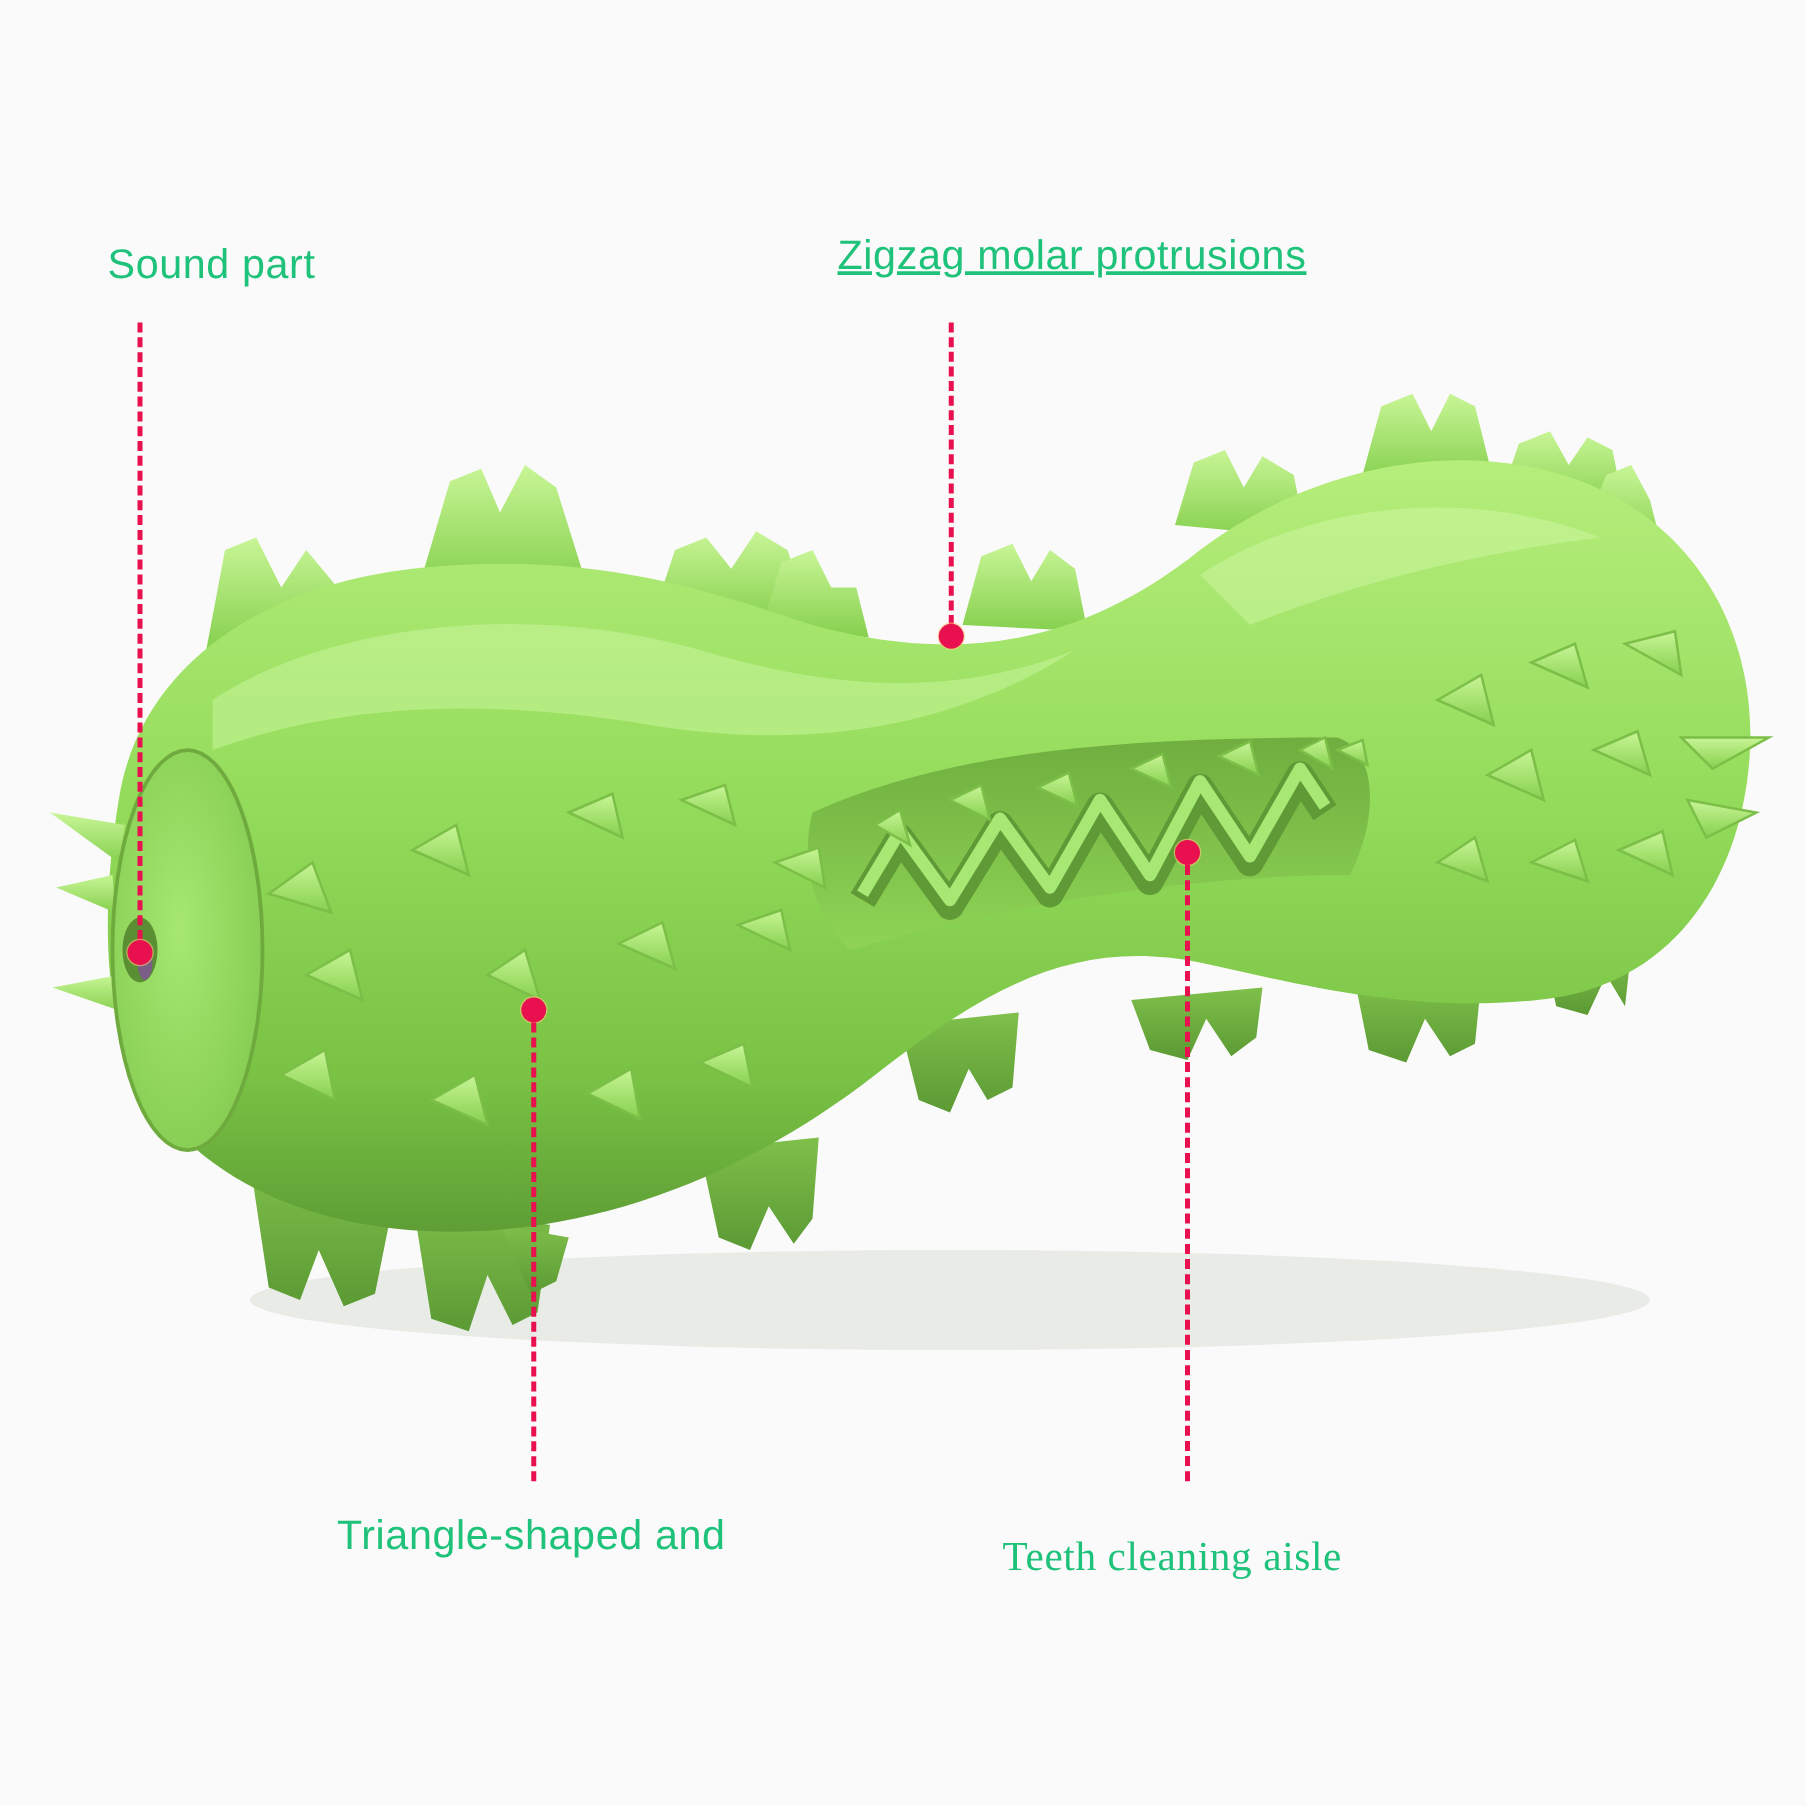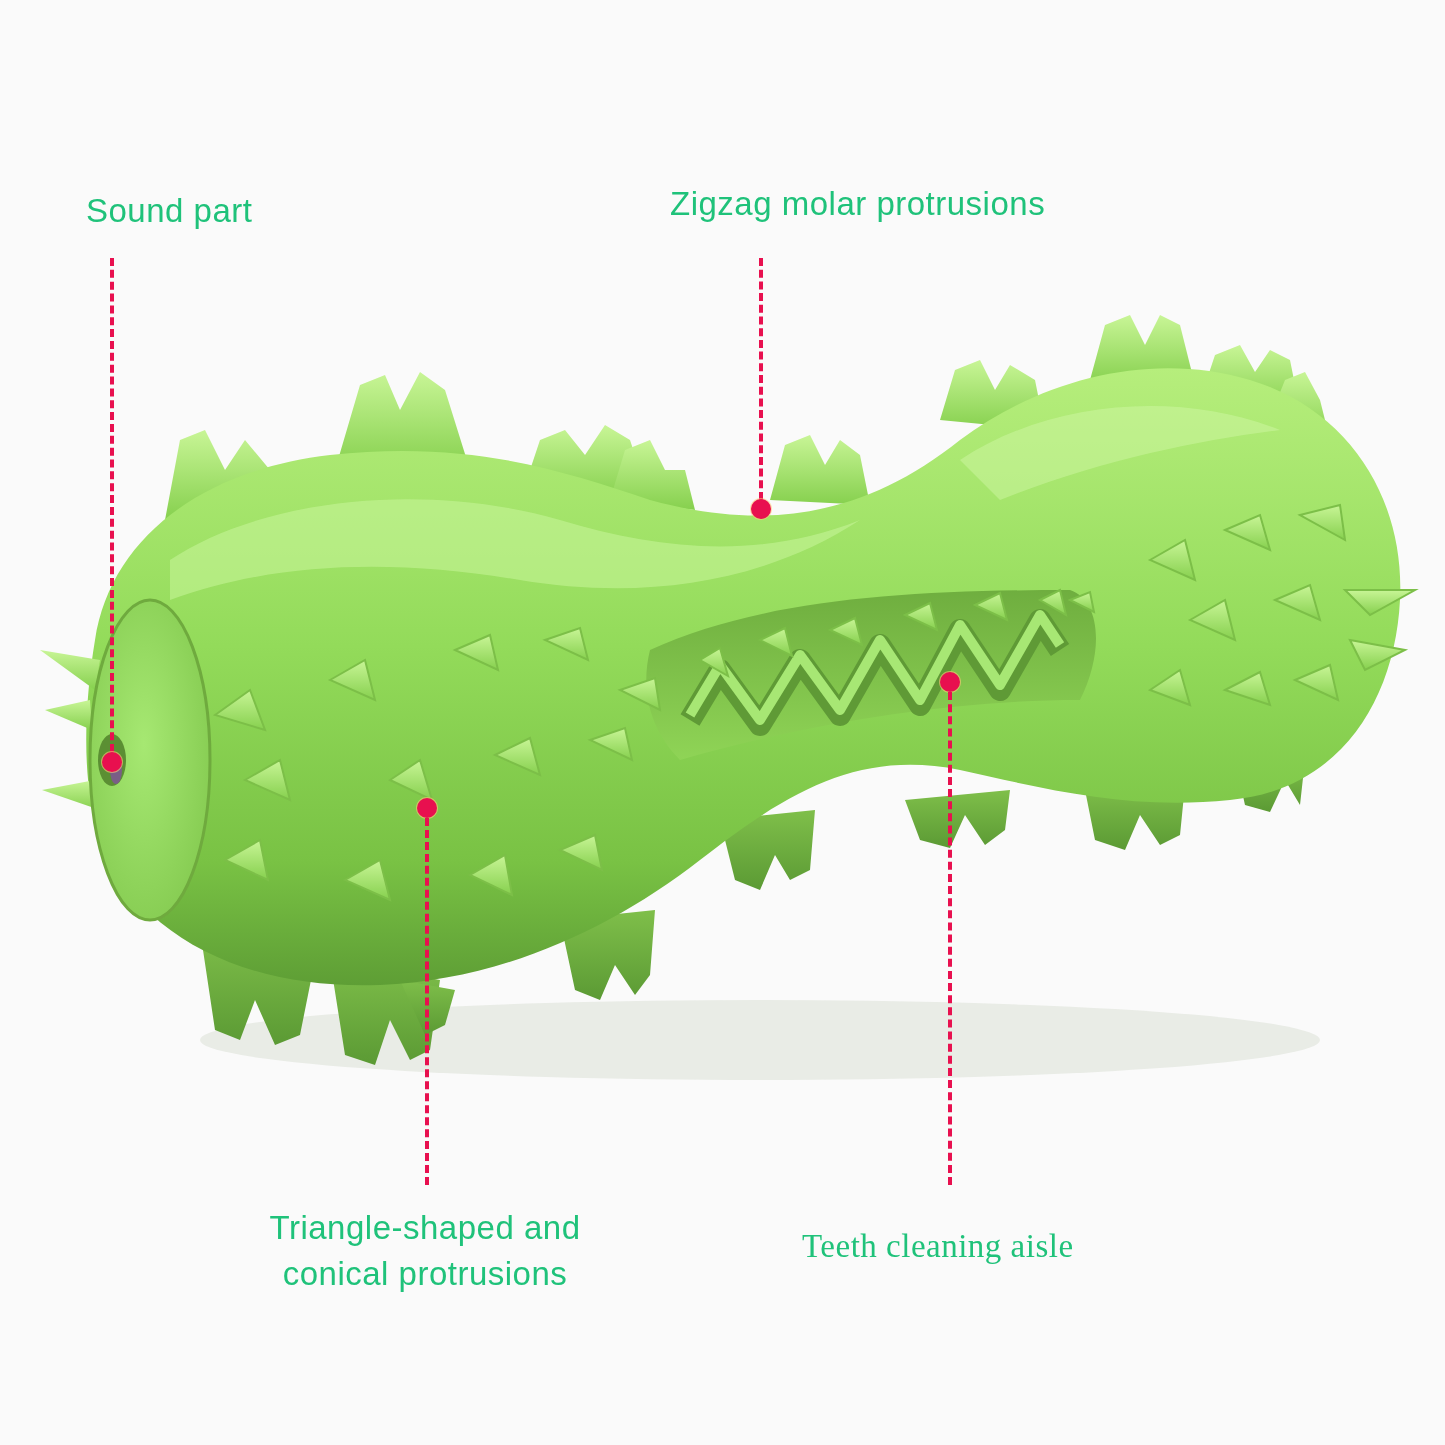--- a/index.html
+++ b/index.html
@@ -153,28 +153,27 @@
 
     <ellipse cx="150" cy="760" rx="60" ry="160" fill="url(#capGrad)" stroke="#6faa3e" stroke-width="3"></ellipse>
     <ellipse cx="112" cy="760" rx="14" ry="26" fill="#5b8f33"></ellipse>
     <ellipse cx="116" cy="770" rx="6" ry="14" fill="#7a5e86"></ellipse>
   </svg>
 
   <div class="label" style="left:86px; top:188px;">Sound part</div>
   <div class="callout-line" style="left:110px; top:258px; height:494px;"></div>
   <div class="callout-dot" style="left:102px; top:752px;"></div>
 
-  <div class="label" style="left:670px; top:181px;">Zigzag molar protrusions</div>
+  <div class="label" style="left:670px; top:181px;text-decoration:underline;">Zigzag molar protrusions</div>
   <div class="callout-line" style="left:759px; top:258px; height:242px;"></div>
   <div class="callout-dot" style="left:751px; top:499px;"></div>
 
   <div class="callout-dot" style="left:417px; top:798px;"></div>
   <div class="callout-line" style="left:425px; top:818px; height:367px;"></div>
   <div class="label center" style="left:225px; top:1205px; width:400px;text-align:center;">
     <div>Triangle-shaped and</div>
-    <div>conical protrusions</div>
   </div>
 
   <div class="callout-dot" style="left:940px; top:672px;"></div>
   <div class="callout-line" style="left:948px; top:692px; height:493px;"></div>
   <div class="label" style="left:802px; top:1223px;font-family:Liberation Serif, serif;">Teeth cleaning aisle</div>
 
 </div>
 
 </body></html>

